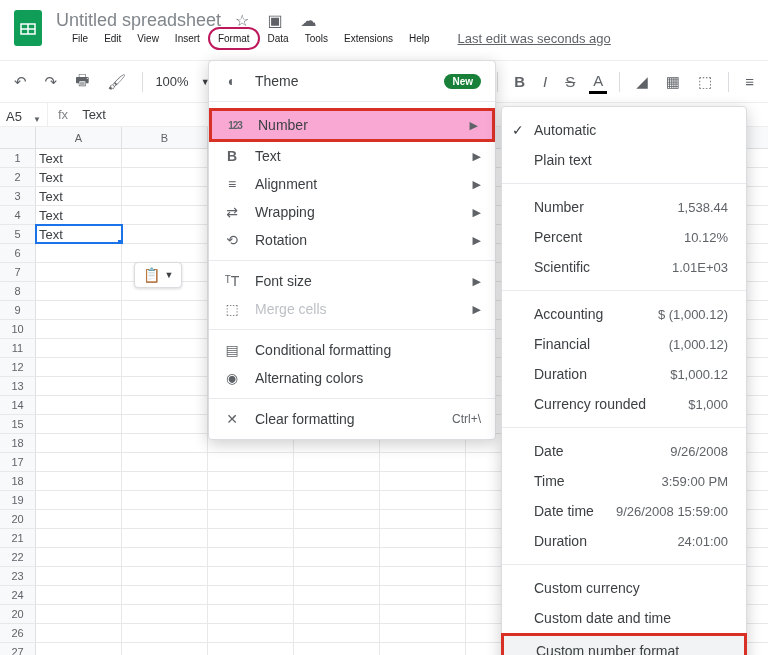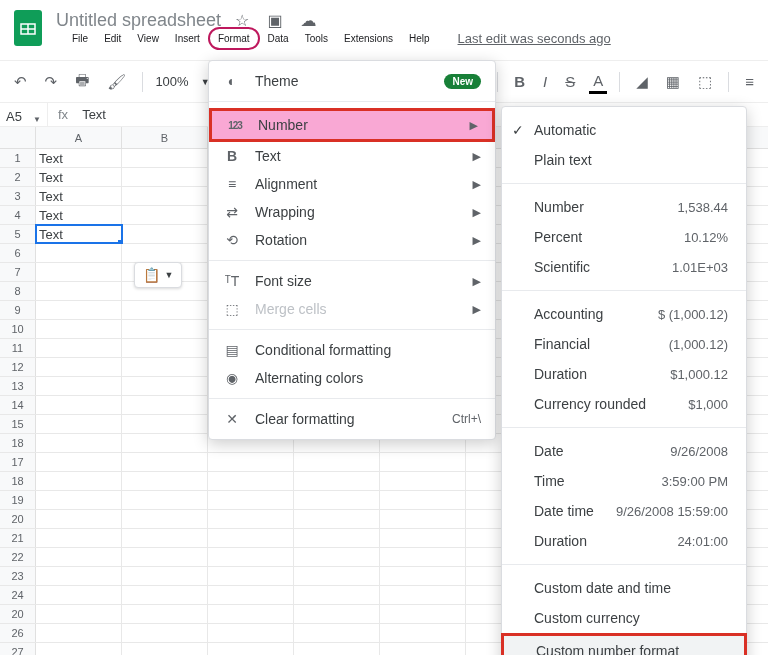--- a/index.html
+++ b/index.html
@@ -559,23 +559,23 @@
       <span class="ex">9/26/2008 15:59:00</span>
     </div>
   <div class="nm-item">
       <span class="chk"></span>
       <span>Duration</span>
       <span class="ex">24:01:00</span>
     </div>
   <div class="nm-sep"></div>
   <div class="nm-item">
       <span class="chk"></span>
+      <span>Custom currency</span>
+    </div>
+  <div class="nm-item">
+      <span class="chk"></span>
       <span>Custom date and time</span>
     </div>
-  <div class="nm-item">
-      <span class="chk"></span>
-      <span>Custom currency</span>
-    </div>
   <div class="nm-item hl">
       <span class="chk"></span>
       <span>Custom number format</span>
     </div>
 </div>
 
 </body></html>

